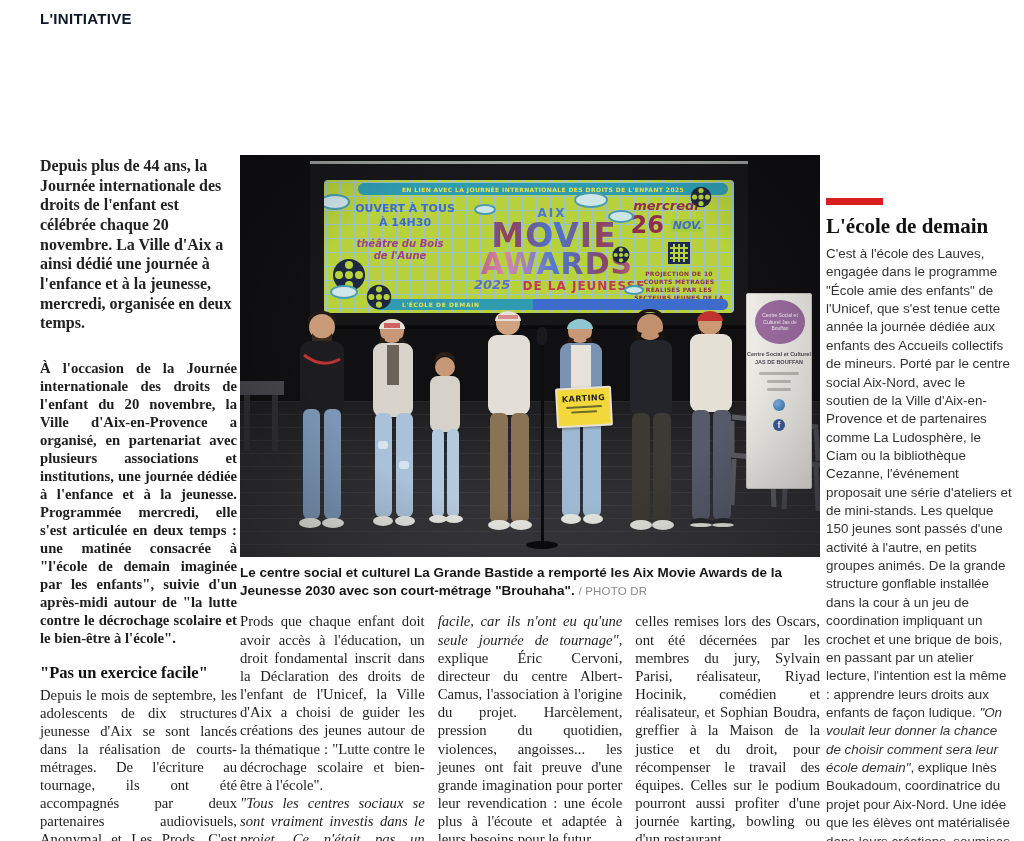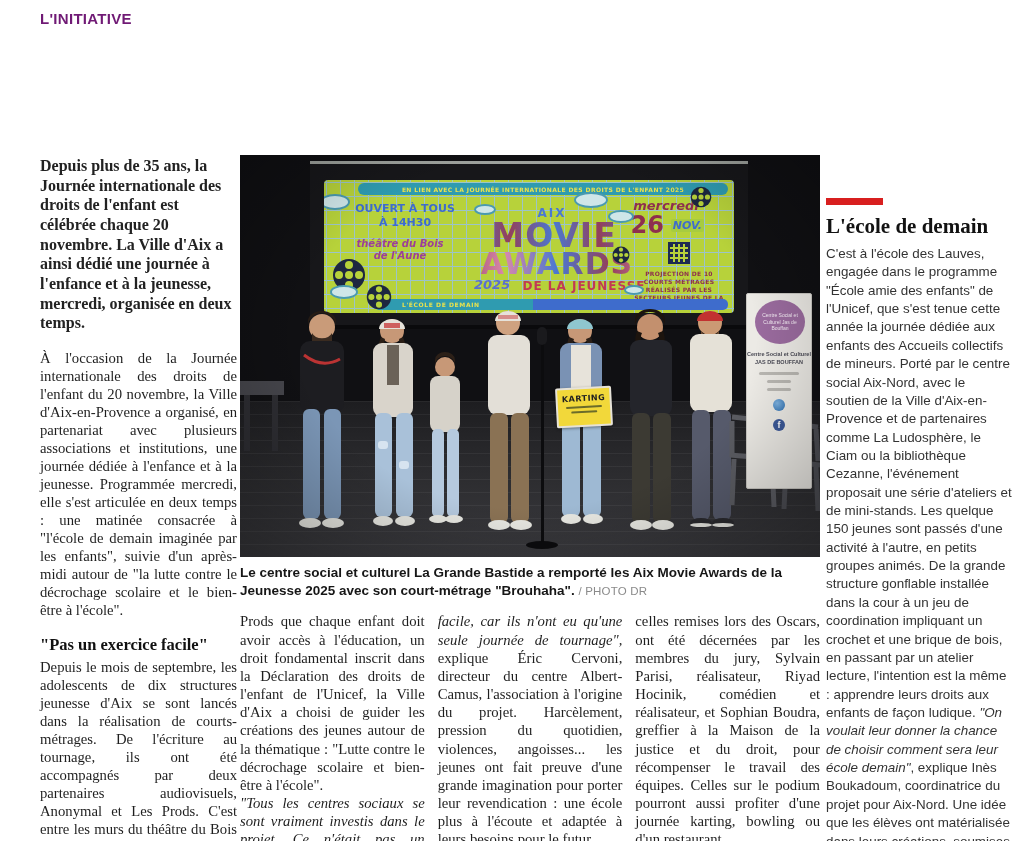--- a/index.html
+++ b/index.html
@@ -3,31 +3,31 @@
 <meta charset="utf-8">
 <style>
   * { margin:0; padding:0; box-sizing:border-box; }
   html,body { width:1024px; height:841px; background:#ffffff; overflow:hidden;
               font-family:"Liberation Serif", serif; color:#1c1c1c; }
   .page { position:relative; width:1024px; height:841px; background:#fff; }
 
   
   .kicker { position:absolute; left:40px; top:10px;
             font-family:"Liberation Sans", sans-serif; font-weight:800;
-            font-size:15px; letter-spacing:.3px; color:#701a75; }
+            font-size:15px; letter-spacing:.3px; color:#0f172a; }
   .headline { position:absolute; left:38px; top:34px; width:780px;
               font-size:45px; line-height:1.07; font-weight:700;
               letter-spacing:-.5px; color:#121212; }
 
   
   .colL { position:absolute; left:40px; top:156px; width:197px; }
   .lead { font-size:16px; font-weight:700; line-height:1.23; color:#222; }
   .bodytxt { font-size:14.7px; line-height:1.225; text-align:justify;
              hyphens:auto; color:#1e1e1e; }
-  .colL .bodytxt.first { margin-top:16px; }
+  .colL .bodytxt.first { margin-top:26px;font-weight:bold; }
   .subhead { margin-top:16px; font-size:16.5px; font-weight:800; color:#111; }
   .colL .bodytxt.second { margin-top:3px; }
 
   
   .photowrap { position:absolute; left:240px; top:155px; width:580px; }
   .photo { position:relative; width:580px; height:402px; background:#101013; overflow:hidden; }
   .photo .floor { position:absolute; left:0; top:246px; width:580px; height:156px;
     background:linear-gradient(180deg,#1d1d20 0%,#2a2a2d 40%,#3a3a3e 100%); }
   .photo .floor::after{ content:""; position:absolute; inset:0;
     background:repeating-linear-gradient(180deg, rgba(255,255,255,.05) 0 1px, transparent 1px 13px); }
@@ -125,21 +125,21 @@
   .sidebar .sbody .ital { font-style:italic; }
 </style>
 </head>
 <body>
 
 <div class="page">
 
   <div class="kicker">L'INITIATIVE</div>
 
   <div class="colL">
-    <p class="lead">Depuis plus de 35 ans, la Journée internationale des droits de l'enfant est célébrée chaque 20 novembre. La Ville d'Aix a ainsi dédié une journée à l'enfance et à la jeunesse, mercredi, organisée en deux temps.</p>
+    <p class="lead">Depuis plus de 44 ans, la Journée internationale des droits de l'enfant est célébrée chaque 20 novembre. La Ville d'Aix a ainsi dédié une journée à l'enfance et à la jeunesse, mercredi, organisée en deux temps.</p>
     <p class="bodytxt first">À l'occasion de la Journée internationale des droits de l'enfant du 20 novembre, la Ville d'Aix-en-Provence a organisé, en partenariat avec plusieurs associations et institutions, une journée dédiée à l'enfance et à la jeunesse. Programmée mercredi, elle s'est articulée en deux temps : une matinée consacrée à "l'école de demain imaginée par les enfants", suivie d'un après-midi autour de "la lutte contre le décrochage scolaire et le bien-être à l'école".</p>
     <h3 class="subhead">"Pas un exercice facile"</h3>
     <p class="bodytxt second">Depuis le mois de septembre, les adolescents de dix structures jeunesse d'Aix se sont lancés dans la réalisation de courts-métrages. De l'écriture au tournage, ils ont été accompagnés par deux partenaires audiovisuels, Anonymal et Les Prods. C'est entre les murs du théâtre du Bois de l'Aune que leurs films ont finalement été projetés et récompensés, mercredi, lors des Aix Movie Awards de la Jeunesse.</p>
   </div>
 
   <div class="photowrap">
     <div class="photo">
       <div class="floor"></div>
 
       <div class="screen">
@@ -338,21 +338,21 @@
 
       <div class="karting">
         <div class="kt">KARTING</div>
         <div class="kline"></div>
         <div class="kline s2"></div>
       </div>
 
       <div class="vignette"></div>
     </div>
 
-    <p class="caption"><b>Le centre social et culturel La Grande Bastide a remporté les Aix Movie Awards de la Jeunesse 2025 avec son court-métrage "Brouhaha".</b> <span class="credit">/ PHOTO DR</span></p>
+    <p class="caption"><b>Le centre social et culturel La Grande Bastide a remporté les Aix Movie Awards de la Jeunesse 2030 avec son court-métrage "Brouhaha".</b> <span class="credit">/ PHOTO DR</span></p>
 
     <div class="columns">
       <div class="c">
         <span>Prods que chaque enfant doit avoir accès à l'éducation, un droit fondamental inscrit dans la Déclaration des droits de l'enfant de l'Unicef, la Ville d'Aix a choisi de guider les créations des jeunes autour de la thématique : "Lutte contre le décrochage scolaire et bien-être à l'école".</span>
         <br>
         <span class="ital">"Tous les centres sociaux se sont vraiment investis dans le projet. Ce n'était pas un exercice</span>
       </div>
       <div class="c">
         <span class="ital">facile, car ils n'ont eu qu'une seule journée de tournage",</span><span> explique Éric Cervoni, directeur du centre Albert-Camus, l'association à l'origine du projet. Harcèlement, pression du quotidien, violences, angoisses... les jeunes ont fait preuve d'une grande imagination pour porter leur revendication : une école plus à l'écoute et adaptée à leurs besoins pour le futur.</span>
         <br>

